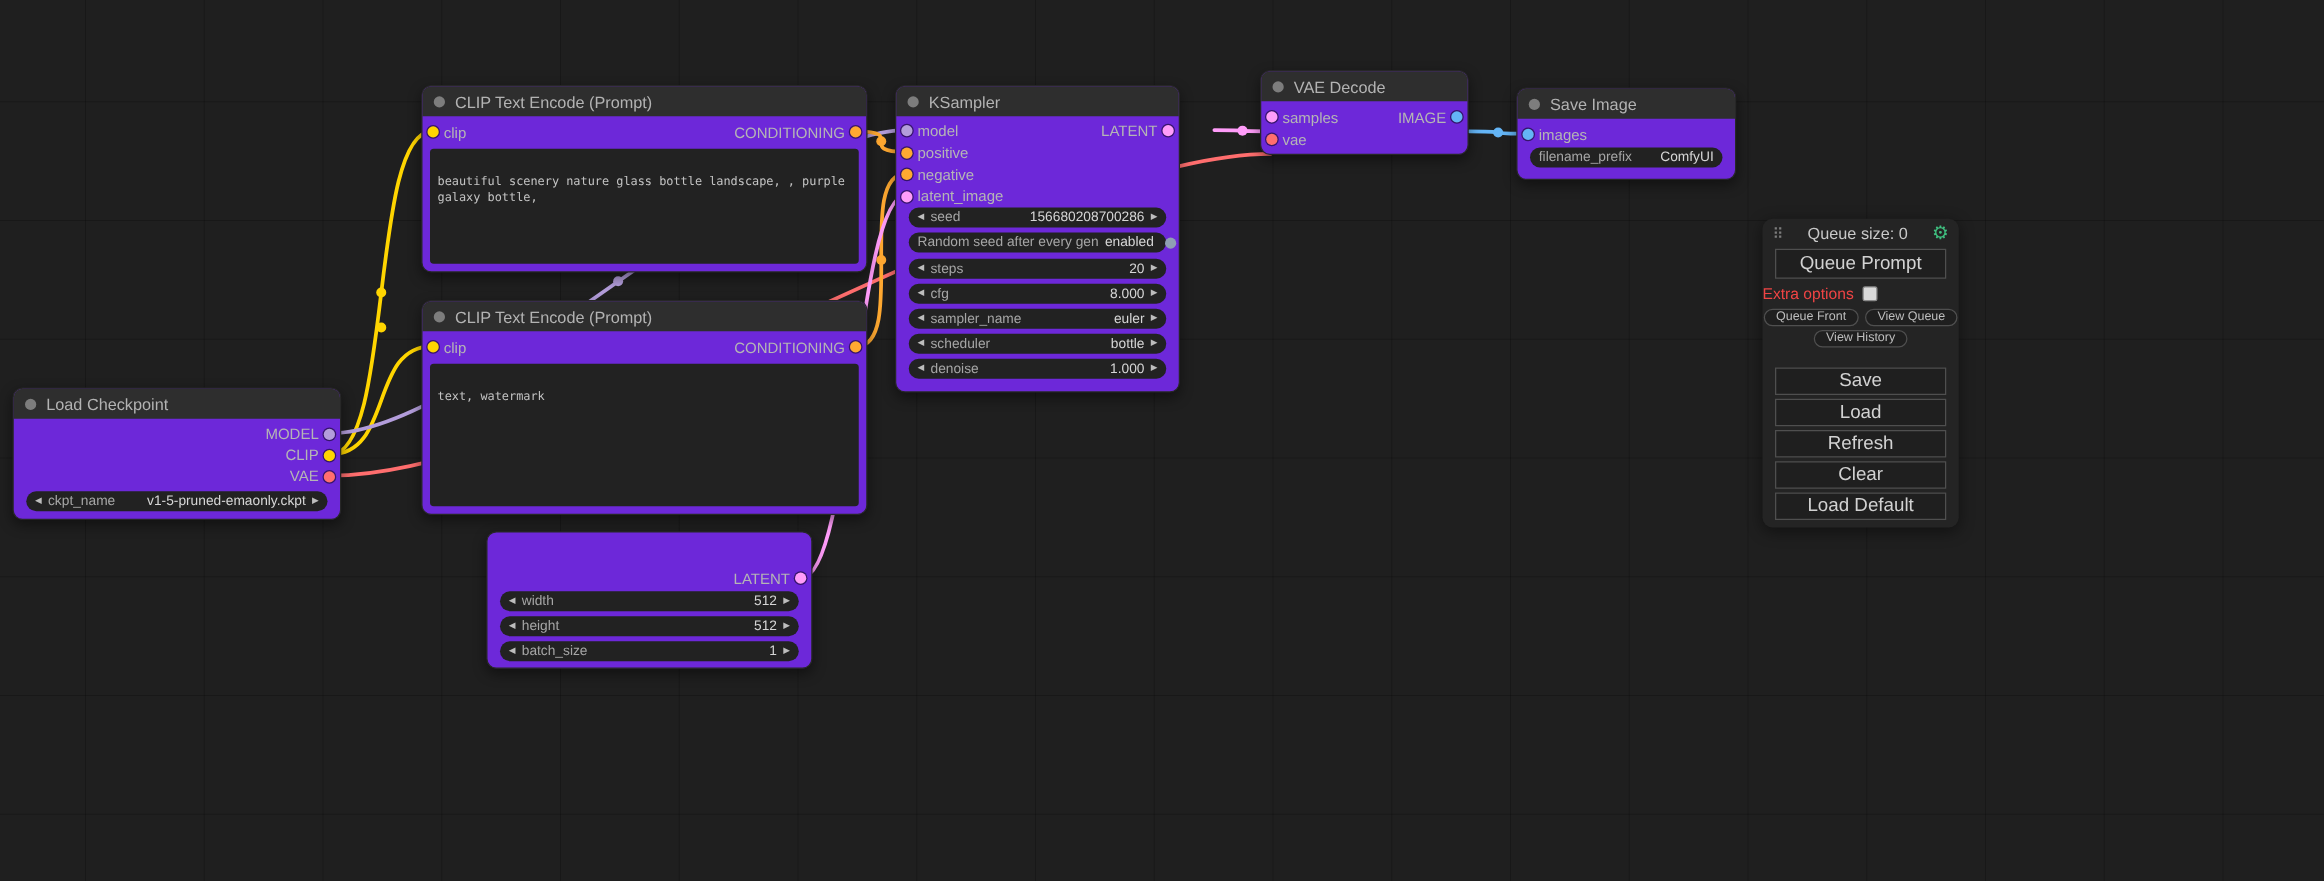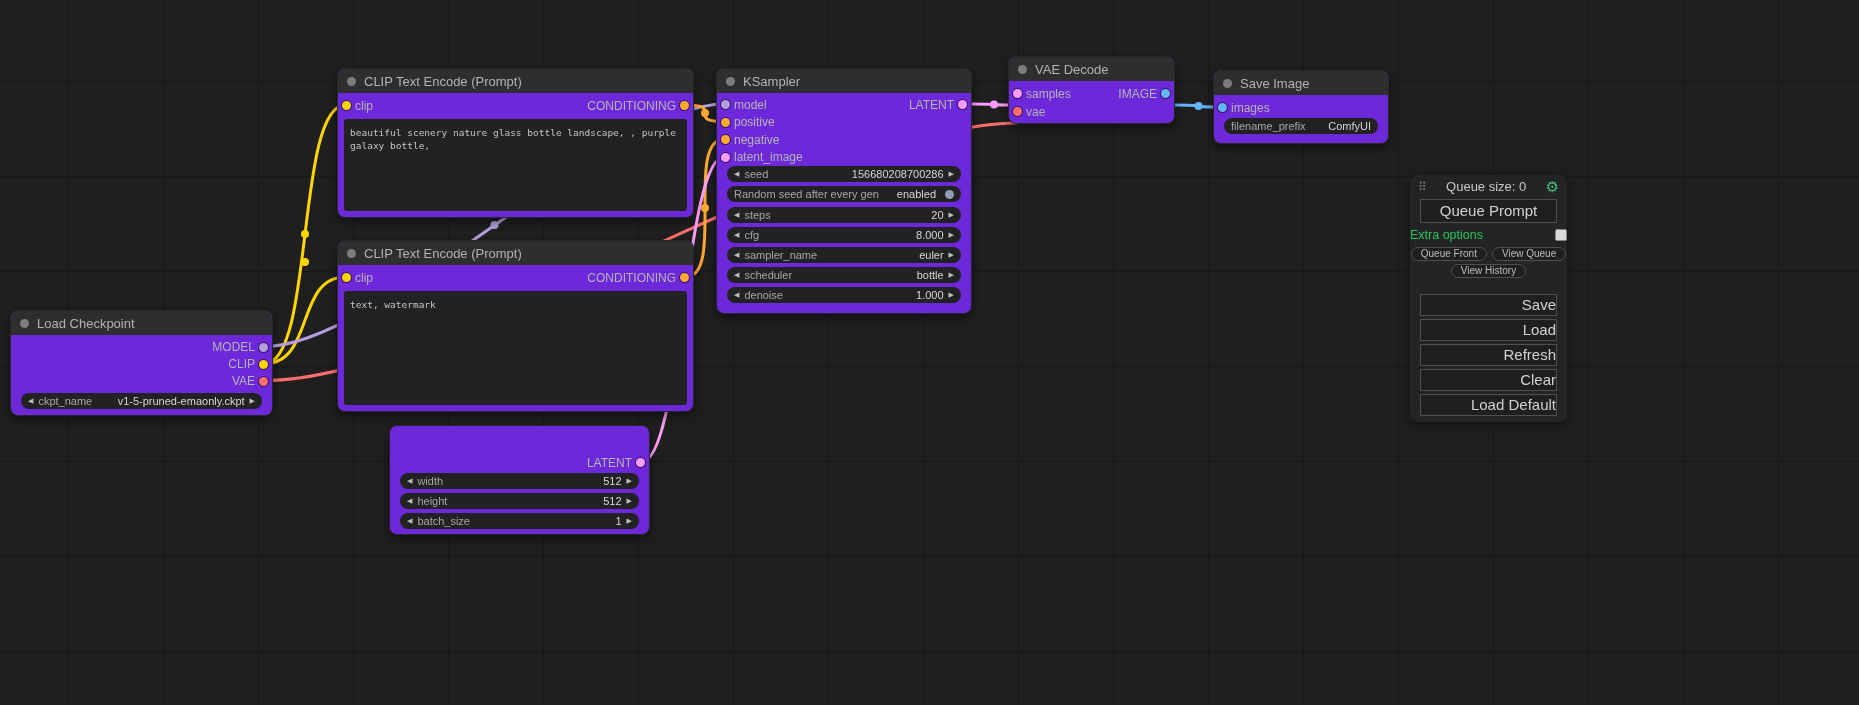--- a/index.html
+++ b/index.html
@@ -41,44 +41,44 @@
     border-radius:8px;display:flex;align-items:center;gap:5px;
     padding:0 7px;box-sizing:border-box;font-size:11px;
   }
   .arrow{font-size:7px;color:#bdbdbd;line-height:16px;flex:none;}
   .wlabel{color:#a6a6a6;white-space:nowrap;}
   .wvalue{margin-left:auto;color:#d6d6d6;white-space:nowrap;}
   .toggle-dot{width:9px;height:9px;border-radius:50%;background:#8fa0b3;flex:none;margin-left:4px;}
   .prompt-box{
     position:absolute;left:6px;right:6px;background:#222;border-radius:3px;
     color:#c3c3c3;font-family:"DejaVu Sans Mono", monospace;font-size:9.5px;
-    line-height:13px;padding:7px 6px;box-sizing:border-box;overflow:hidden;
+    line-height:13px;padding:20px 6px;box-sizing:border-box;overflow:hidden;
     white-space:pre-wrap;word-break:break-word;
   }
   
   .qpanel{
     position:absolute;left:1410px;top:175px;width:157px;height:247px;z-index:3;
     background:#242424;border-radius:8px;box-shadow:0 3px 12px rgba(0,0,0,.45);
     box-sizing:border-box;padding-bottom:4px;
   }
   .qheader{display:flex;align-items:center;padding:4px 8px 2px;}
   .qdrag{color:#7c7c7c;font-size:12px;flex:none;}
   .qsize{flex:1;text-align:center;color:#c8c8c8;font-size:13px;}
   .qgear{color:#3fbf7f;font-size:15px;flex:none;line-height:14px;}
   .qbtn{
     background:#1f1f1f;border:1px solid #4f4f4f;border-radius:0;color:#d2d2d2;
     text-align:center;box-sizing:border-box;cursor:default;
   }
   .queue-prompt{margin:3px 10px 5px;height:24px;line-height:22px;font-size:15px;}
-  .extra-row{display:flex;justify-content:space-between;align-items:center;gap:7px;color:#22c55e;font-size:12.5px;margin:4px 0 5px;}
+  .extra-row{display:flex;justify-content:flex-start;align-items:center;gap:7px;color:#ef4444;font-size:12.5px;margin:4px 0 5px;}
   .checkbox{width:12px;height:12px;background:#d9d9d9;border-radius:2px;border:1px solid #8a8a8a;box-sizing:border-box;}
   .small-row{display:flex;justify-content:center;gap:5px;margin-bottom:3px;}
   .qbtn.small{height:14px;line-height:12px;font-size:10px;border-radius:7px;padding:0 9px;color:#bdbdbd;}
   .qspacer{height:10px;}
-  .qbtn.big{margin:3px 10px;height:22px;line-height:20px;font-size:15px;text-align:right;}
+  .qbtn.big{margin:3px 10px;height:22px;line-height:20px;font-size:15px;}
 </style>
 </head>
 <body>
 
 <svg class="wires" width="1859" height="705">
 
   <path d="M 264.5 363.5 C 314.5 363.5, 295.5 105, 345.5 105" stroke="#FFD500" stroke-width="3" fill="none" stroke-linecap="round"></path>
   <circle cx="305" cy="234" r="4" fill="#FFD500"></circle>
 
   <path d="M 264.5 363.5 C 314.5 363.5, 295.5 277, 345.5 277" stroke="#FFD500" stroke-width="3" fill="none" stroke-linecap="round"></path>
@@ -165,21 +165,21 @@
     <span class="arrow">▶</span>
   </div>
   <div class="widget" style="top:87px">
     <span class="arrow">◀</span>
     <span class="wlabel">batch_size</span>
     <span class="wvalue">1</span>
     <span class="arrow">▶</span>
   </div>
 </div>
 
-<div class="node" style="left:716px;top:68px;width:256px;height:246px">
+<div class="node" style="left:716px;top:68px;width:228px;height:246px">
   <div class="node-title">
     <span class="tdot"></span>
     <span class="ttext">KSampler</span>
   </div>
   <span class="slot-label in" style="top:29px">model</span>
   <span class="slot-label in" style="top:46px">positive</span>
   <span class="slot-label in" style="top:64px">negative</span>
   <span class="slot-label in" style="top:81px">latent_image</span>
   <span class="slot-label out" style="top:29px">LATENT</span>
   <span class="socket in model" style="top:31px"></span>

